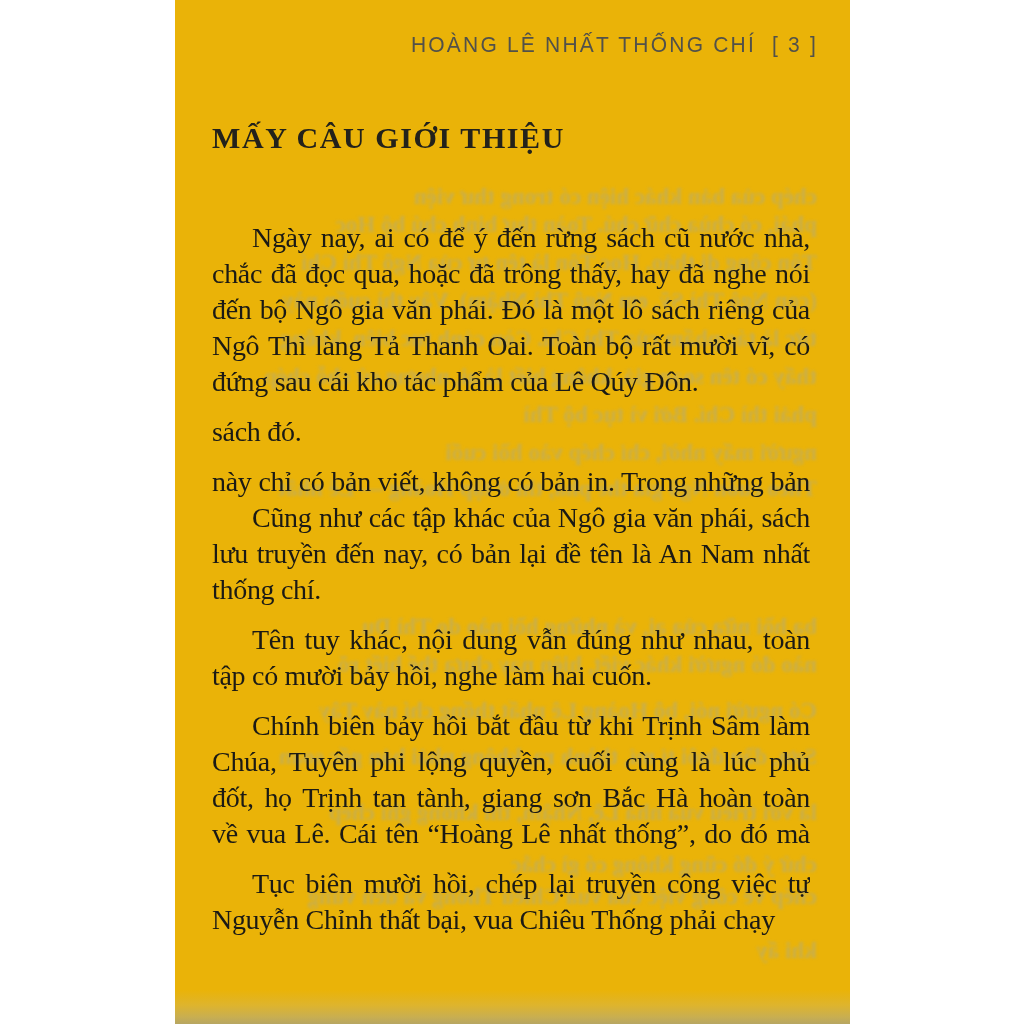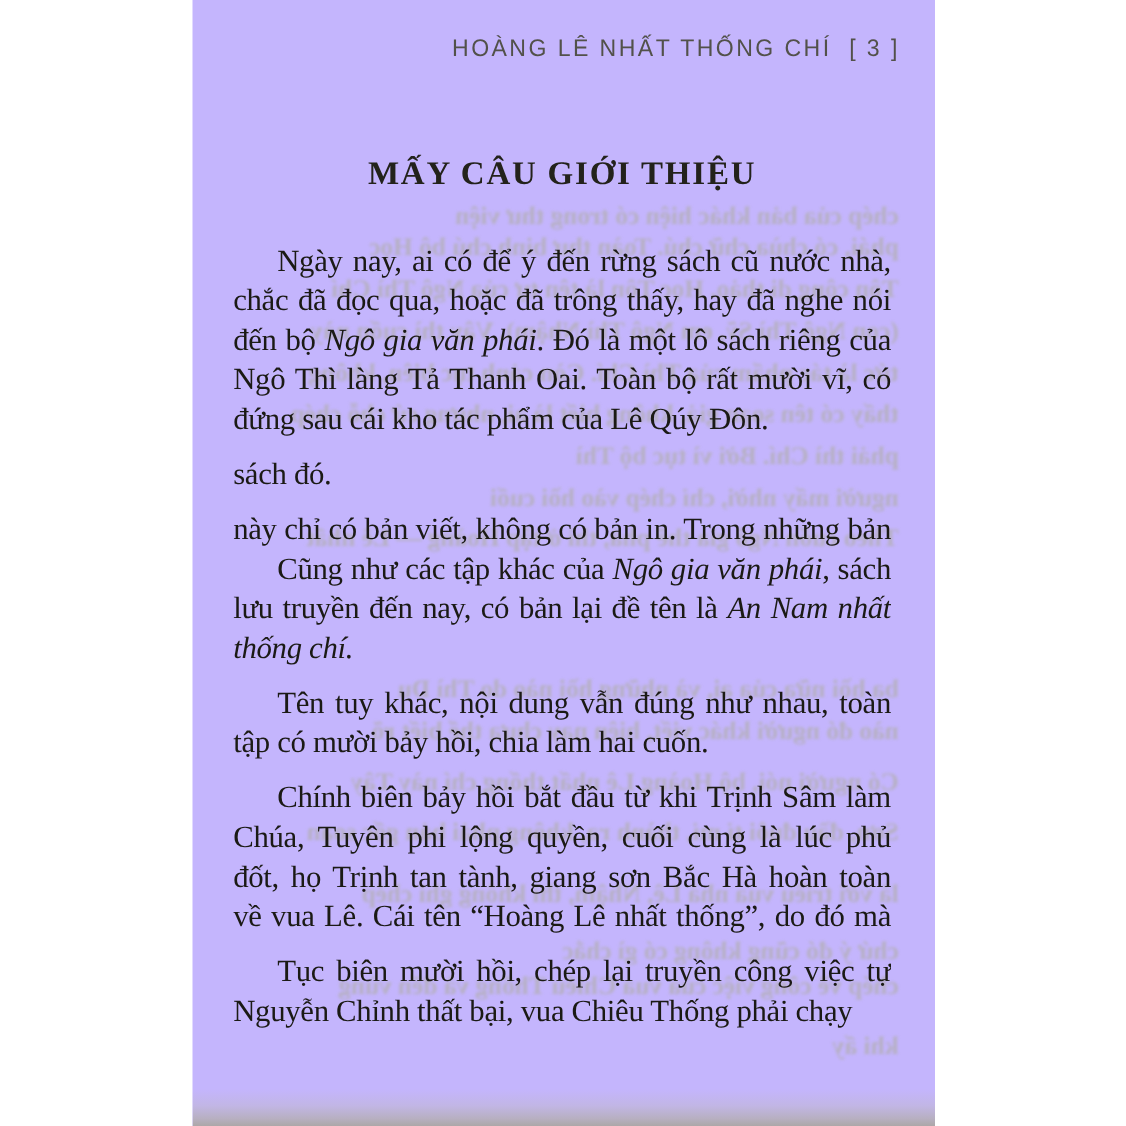--- a/index.html
+++ b/index.html
@@ -11,21 +11,21 @@
   }
   .photo {
     position: relative;
     width: 1024px; height: 1024px;
     background: #ffffff;
   }
   .page {
     position: absolute;
     left: 175px; top: 0;
     width: 675px; height: 1024px;
-    background: #c4b5fd;
+    background: #eab308;
     overflow: hidden;
   }
   
   .ghost-layer { position: absolute; inset: 0; z-index: 1; }
   .ghost {
     position: absolute;
     left: 30px; width: 612px;
     transform: scaleX(-1);
     color: #a9ab8c;
     opacity: 0.52;
@@ -42,25 +42,25 @@
     display: flex; align-items: baseline; gap: 16px;
     font-family: "Liberation Sans", sans-serif;
     font-size: 21px;
     font-weight: 400;
     letter-spacing: 2.2px;
     color: #52514a;
     transform: scaleY(1.04);
   }
   .chapter-title {
     position: absolute;
-    top: 140px; left: 37px;
+    top: 120px; left: 37px;
     width: 598px;
     z-index: 2;
     margin: 0;
-    text-align: center;
+    text-align: left;
     font-size: 30px;
     line-height: 36px;
     font-weight: 700;
     letter-spacing: 1.6px;
     color: #23221b;
   }
   .body-text {
     position: absolute;
     top: 220px; left: 37px;
     width: 598px;
@@ -72,21 +72,21 @@
   }
   .para { margin: 0 0 14px 0; }
   .bl {
     text-align: justify;
     text-align-last: justify;
     height: 36px;
     overflow: hidden;
   }
   .bl.last { text-align-last: left; }
   .bl.first { text-indent: 40px; }
-  .it { font-style: italic; }
+  .it { }
   .bottom-shadow {
     position: absolute;
     left: 0; bottom: 0;
     width: 100%; height: 34px;
     z-index: 3;
     background: linear-gradient(to bottom,
       rgba(186,184,156,0) 0%,
       rgba(186,184,156,0.25) 45%,
       rgba(172,170,142,0.55) 80%,
       rgba(163,161,133,0.72) 100%);
@@ -137,21 +137,21 @@
           <div class="bl last"><span>sách đó.</span></div>
         </div>
         <div class="para">
           <div class="bl"><span>này chỉ có bản viết, không có bản in. Trong những bản</span></div>
           <div class="bl first"><span>Cũng như các tập khác của </span><span class="it">Ngô gia văn phái</span><span>, sách</span></div>
           <div class="bl"><span>lưu truyền đến nay, có bản lại đề tên là </span><span class="it">An Nam nhất</span></div>
           <div class="bl last"><span class="it">thống chí.</span></div>
         </div>
         <div class="para">
           <div class="bl first"><span>Tên tuy khác, nội dung vẫn đúng như nhau, toàn</span></div>
-          <div class="bl last"><span>tập có mười bảy hồi, chia làm hai cuốn.</span></div>
+          <div class="bl last"><span>tập có mười bảy hồi, nghe làm hai cuốn.</span></div>
         </div>
         <div class="para">
           <div class="bl first"><span>Chính biên bảy hồi bắt đầu từ khi Trịnh Sâm làm</span></div>
           <div class="bl"><span>Chúa, Tuyên phi lộng quyền, cuối cùng là lúc phủ Chúa bị</span></div>
           <div class="bl"><span>đốt, họ Trịnh tan tành, giang sơn Bắc Hà hoàn toàn thuộc</span></div>
           <div class="bl last"><span>về vua Lê. Cái tên “Hoàng Lê nhất thống”, do đó mà ra.</span></div>
         </div>
         <div class="para">
           <div class="bl first"><span>Tục biên mười hồi, chép lại truyền công việc tự lúc</span></div>
           <div class="bl last"><span>Nguyễn Chỉnh thất bại, vua Chiêu Thống phải chạy</span></div>

